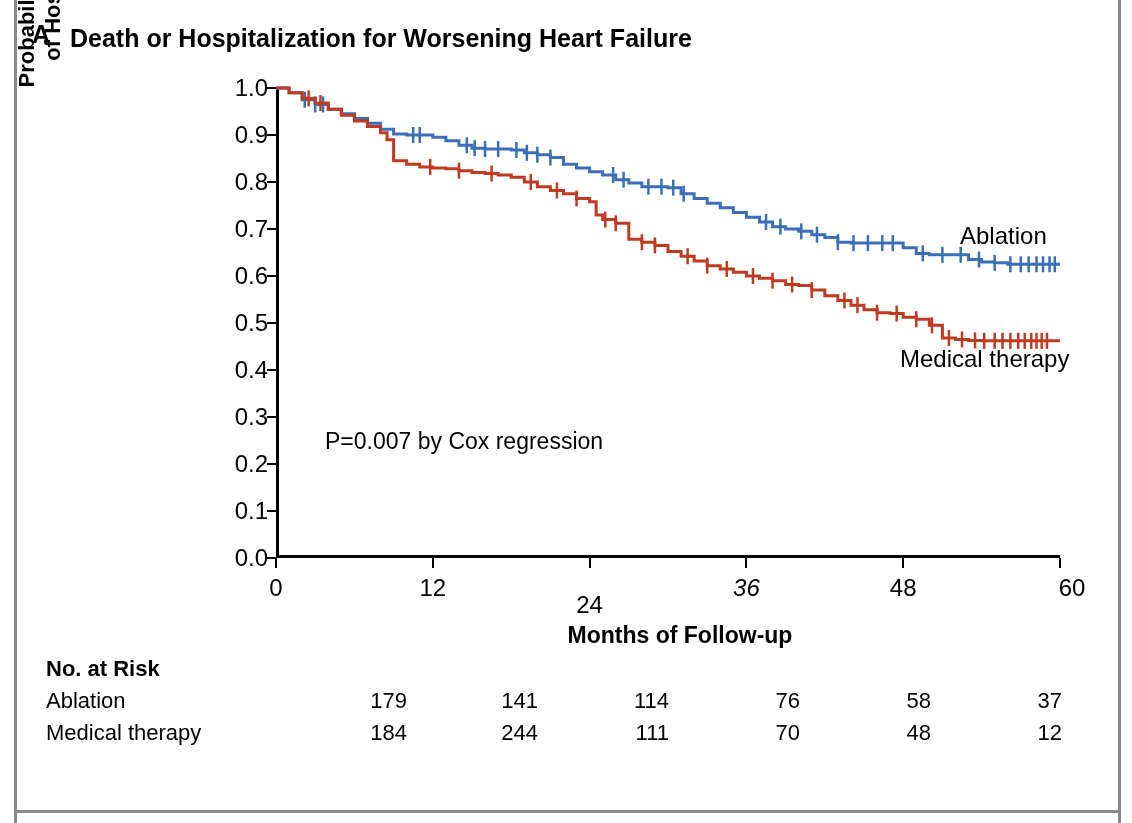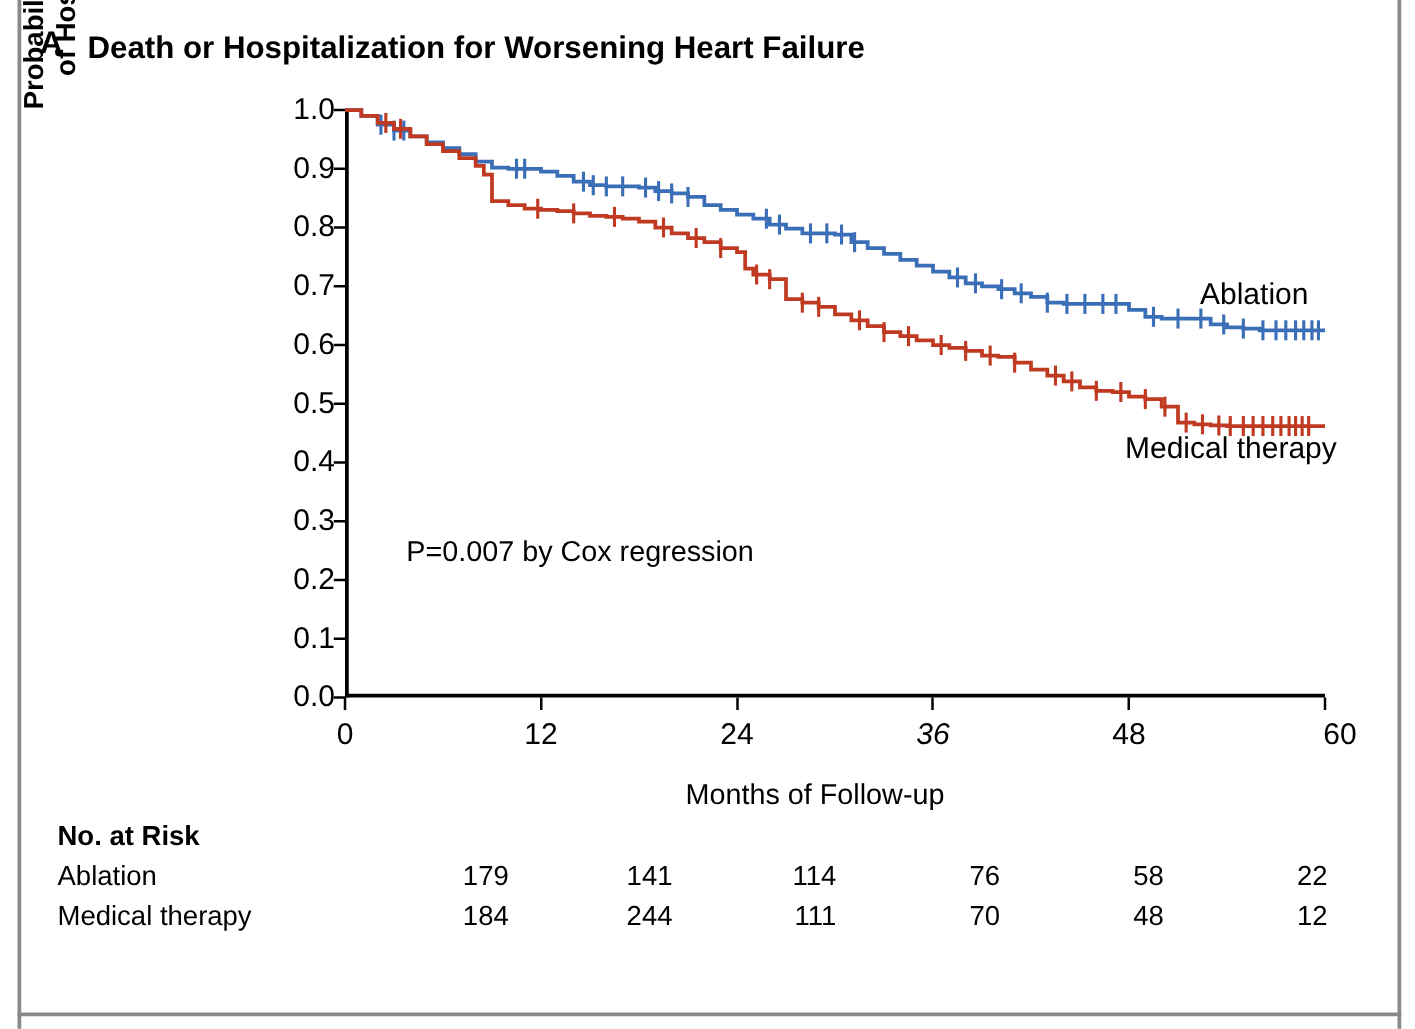--- a/index.html
+++ b/index.html
@@ -112,26 +112,26 @@
     width: 330px;
     transform: rotate(-90deg);
     transform-origin: 0 0;
     font-size: 22px;
     font-weight: bold;
     text-align: center;
     line-height: 1.18;
   }
   #x-axis-title {
     position: absolute;
-    left: 260px;
+    left: 288px;
     top: 622px;
     width: 784px;
     text-align: center;
     font-size: 23px;
-    font-weight: normal;
+    font-weight: bold;
   }
   .annotation {
     position: absolute;
     left: 325px;
     top: 425px;
     font-size: 23px;
     line-height: 1.42;
     white-space: nowrap;
   }
   .curve-label {
@@ -241,21 +241,21 @@
           <div class="ytick" style="top: -1px;"></div>
           <div class="ytick-label">1.0</div>
         </div>
       </div>
     <div id="xtick-container">
         <div class="xtick" style="left: -1px;"></div>
         <div class="xtick-label" style="left: 0px;">0</div>
         <div class="xtick" style="left: 155.8px;"></div>
         <div class="xtick-label" style="left: 156.8px;">12</div>
         <div class="xtick" style="left: 312.6px;"></div>
-        <div class="xtick-label" style="left: 313.6px;">24</div>
+        <div class="xtick-label" style="left: 313.6px; margin-top: 17px;">24</div>
         <div class="xtick" style="left: 469.4px;"></div>
         <div class="xtick-label" style="left: 470.4px; font-style: italic;">36</div>
         <div class="xtick" style="left: 626.2px;"></div>
         <div class="xtick-label" style="left: 627.2px;">48</div>
         <div class="xtick" style="left: 783px;"></div>
         <div class="xtick-label" style="left: 796px;">60</div>
       </div>
     <svg class="lines" id="curves" viewBox="0 0 784 470" preserveAspectRatio="none">
         <path d="M 0 0 L 13.066666666666666 0 L 13.066666666666666 4.699999999999989 L 26.133333333333333 4.699999999999989 L 26.133333333333333 11.75 L 39.2 11.75 L 39.2 16.44999999999999 L 52.266666666666666 16.44999999999999 L 52.266666666666666 21.150000000000034 L 65.33333333333333 21.150000000000034 L 65.33333333333333 25.850000000000023 L 78.4 25.850000000000023 L 78.4 30.549999999999955 L 91.46666666666667 30.549999999999955 L 91.46666666666667 35.25 L 104.53333333333333 35.25 L 104.53333333333333 41.35999999999996 L 117.6 41.35999999999996 L 117.6 46.06 L 130.66666666666666 46.06 L 130.66666666666666 47 L 156.8 47 L 156.8 49.349999999999966 L 169.86666666666667 49.349999999999966 L 169.86666666666667 52.639999999999986 L 182.93333333333334 52.639999999999986 L 182.93333333333334 57.339999999999975 L 196 57.339999999999975 L 196 60.160000000000025 L 209.06666666666666 60.160000000000025 L 209.06666666666666 61.10000000000002 L 235.2 61.10000000000002 L 235.2 62.04000000000002 L 248.26666666666665 62.04000000000002 L 248.26666666666665 64.86000000000001 L 261.3333333333333 64.86000000000001 L 261.3333333333333 66.74000000000001 L 274.4 66.74000000000001 L 274.4 69.56 L 287.46666666666664 69.56 L 287.46666666666664 76.14000000000004 L 300.53333333333336 76.14000000000004 L 300.53333333333336 79.90000000000003 L 313.6 79.90000000000003 L 313.6 83.66000000000003 L 326.6666666666667 83.66000000000003 L 326.6666666666667 86.95000000000005 L 339.73333333333335 86.95000000000005 L 339.73333333333335 91.64999999999998 L 352.8 91.64999999999998 L 352.8 94.94 L 365.8666666666667 94.94 L 365.8666666666667 98.69999999999999 L 392 98.69999999999999 L 392 99.63999999999999 L 405.0666666666667 99.63999999999999 L 405.0666666666667 105.75 L 418.1333333333333 105.75 L 418.1333333333333 110.44999999999999 L 431.20000000000005 110.44999999999999 L 431.20000000000005 115.14999999999998 L 444.26666666666665 115.14999999999998 L 444.26666666666665 119.85000000000002 L 457.33333333333337 119.85000000000002 L 457.33333333333337 124.55000000000001 L 470.4 124.55000000000001 L 470.4 129.25 L 483.4666666666667 129.25 L 483.4666666666667 133.95 L 496.5333333333333 133.95 L 496.5333333333333 138.65000000000003 L 509.6 138.65000000000003 L 509.6 141 L 522.6666666666666 141 L 522.6666666666666 143.35000000000002 L 535.7333333333333 143.35000000000002 L 535.7333333333333 146.64000000000004 L 548.8 146.64000000000004 L 548.8 149.45999999999998 L 561.8666666666667 149.45999999999998 L 561.8666666666667 154.15999999999997 L 574.9333333333333 154.15999999999997 L 574.9333333333333 155.09999999999997 L 588 155.09999999999997 L 588 155.09999999999997 L 601.0666666666667 155.09999999999997 L 601.0666666666667 155.09999999999997 L 614.1333333333333 155.09999999999997 L 614.1333333333333 155.09999999999997 L 627.2 155.09999999999997 L 627.2 159.8 L 640.2666666666667 159.8 L 640.2666666666667 165.44 L 653.3333333333334 165.44 L 653.3333333333334 166.84999999999997 L 679.4666666666667 166.84999999999997 L 679.4666666666667 166.84999999999997 L 692.5333333333333 166.84999999999997 L 692.5333333333333 171.55 L 705.6 171.55 L 705.6 173.89999999999998 L 718.6666666666666 173.89999999999998 L 718.6666666666666 174.83999999999997 L 731.7333333333333 174.83999999999997 L 731.7333333333333 176.25 L 744.8 176.25 L 744.8 176.25 L 757.8666666666667 176.25 L 757.8666666666667 176.25 L 770.9333333333333 176.25 L 770.9333333333333 176.25 L 784 176.25 L 784 176.25" fill="none" stroke="#3a6fb7" stroke-width="3" stroke-linejoin="miter"></path>
         <line x1="28.746666666666666" x2="28.746666666666666" y1="3.75" y2="19.75" stroke="#3a6fb7" stroke-width="2.5"></line>
@@ -352,21 +352,21 @@
   <div id="risk-table">
     <div id="risk-title">No. at Risk</div>
     <div id="risk-rows">
         <div class="risk-row">
           <div class="risk-name">Ablation</div>
           <div class="risk-val">179</div>
           <div class="risk-val">141</div>
           <div class="risk-val">114</div>
           <div class="risk-val">76</div>
           <div class="risk-val">58</div>
-          <div class="risk-val">22</div>
+          <div class="risk-val">37</div>
         </div>
         <div class="risk-row">
           <div class="risk-name">Medical therapy</div>
           <div class="risk-val">184</div>
           <div class="risk-val">244</div>
           <div class="risk-val">111</div>
           <div class="risk-val">70</div>
           <div class="risk-val">48</div>
           <div class="risk-val">12</div>
         </div>

